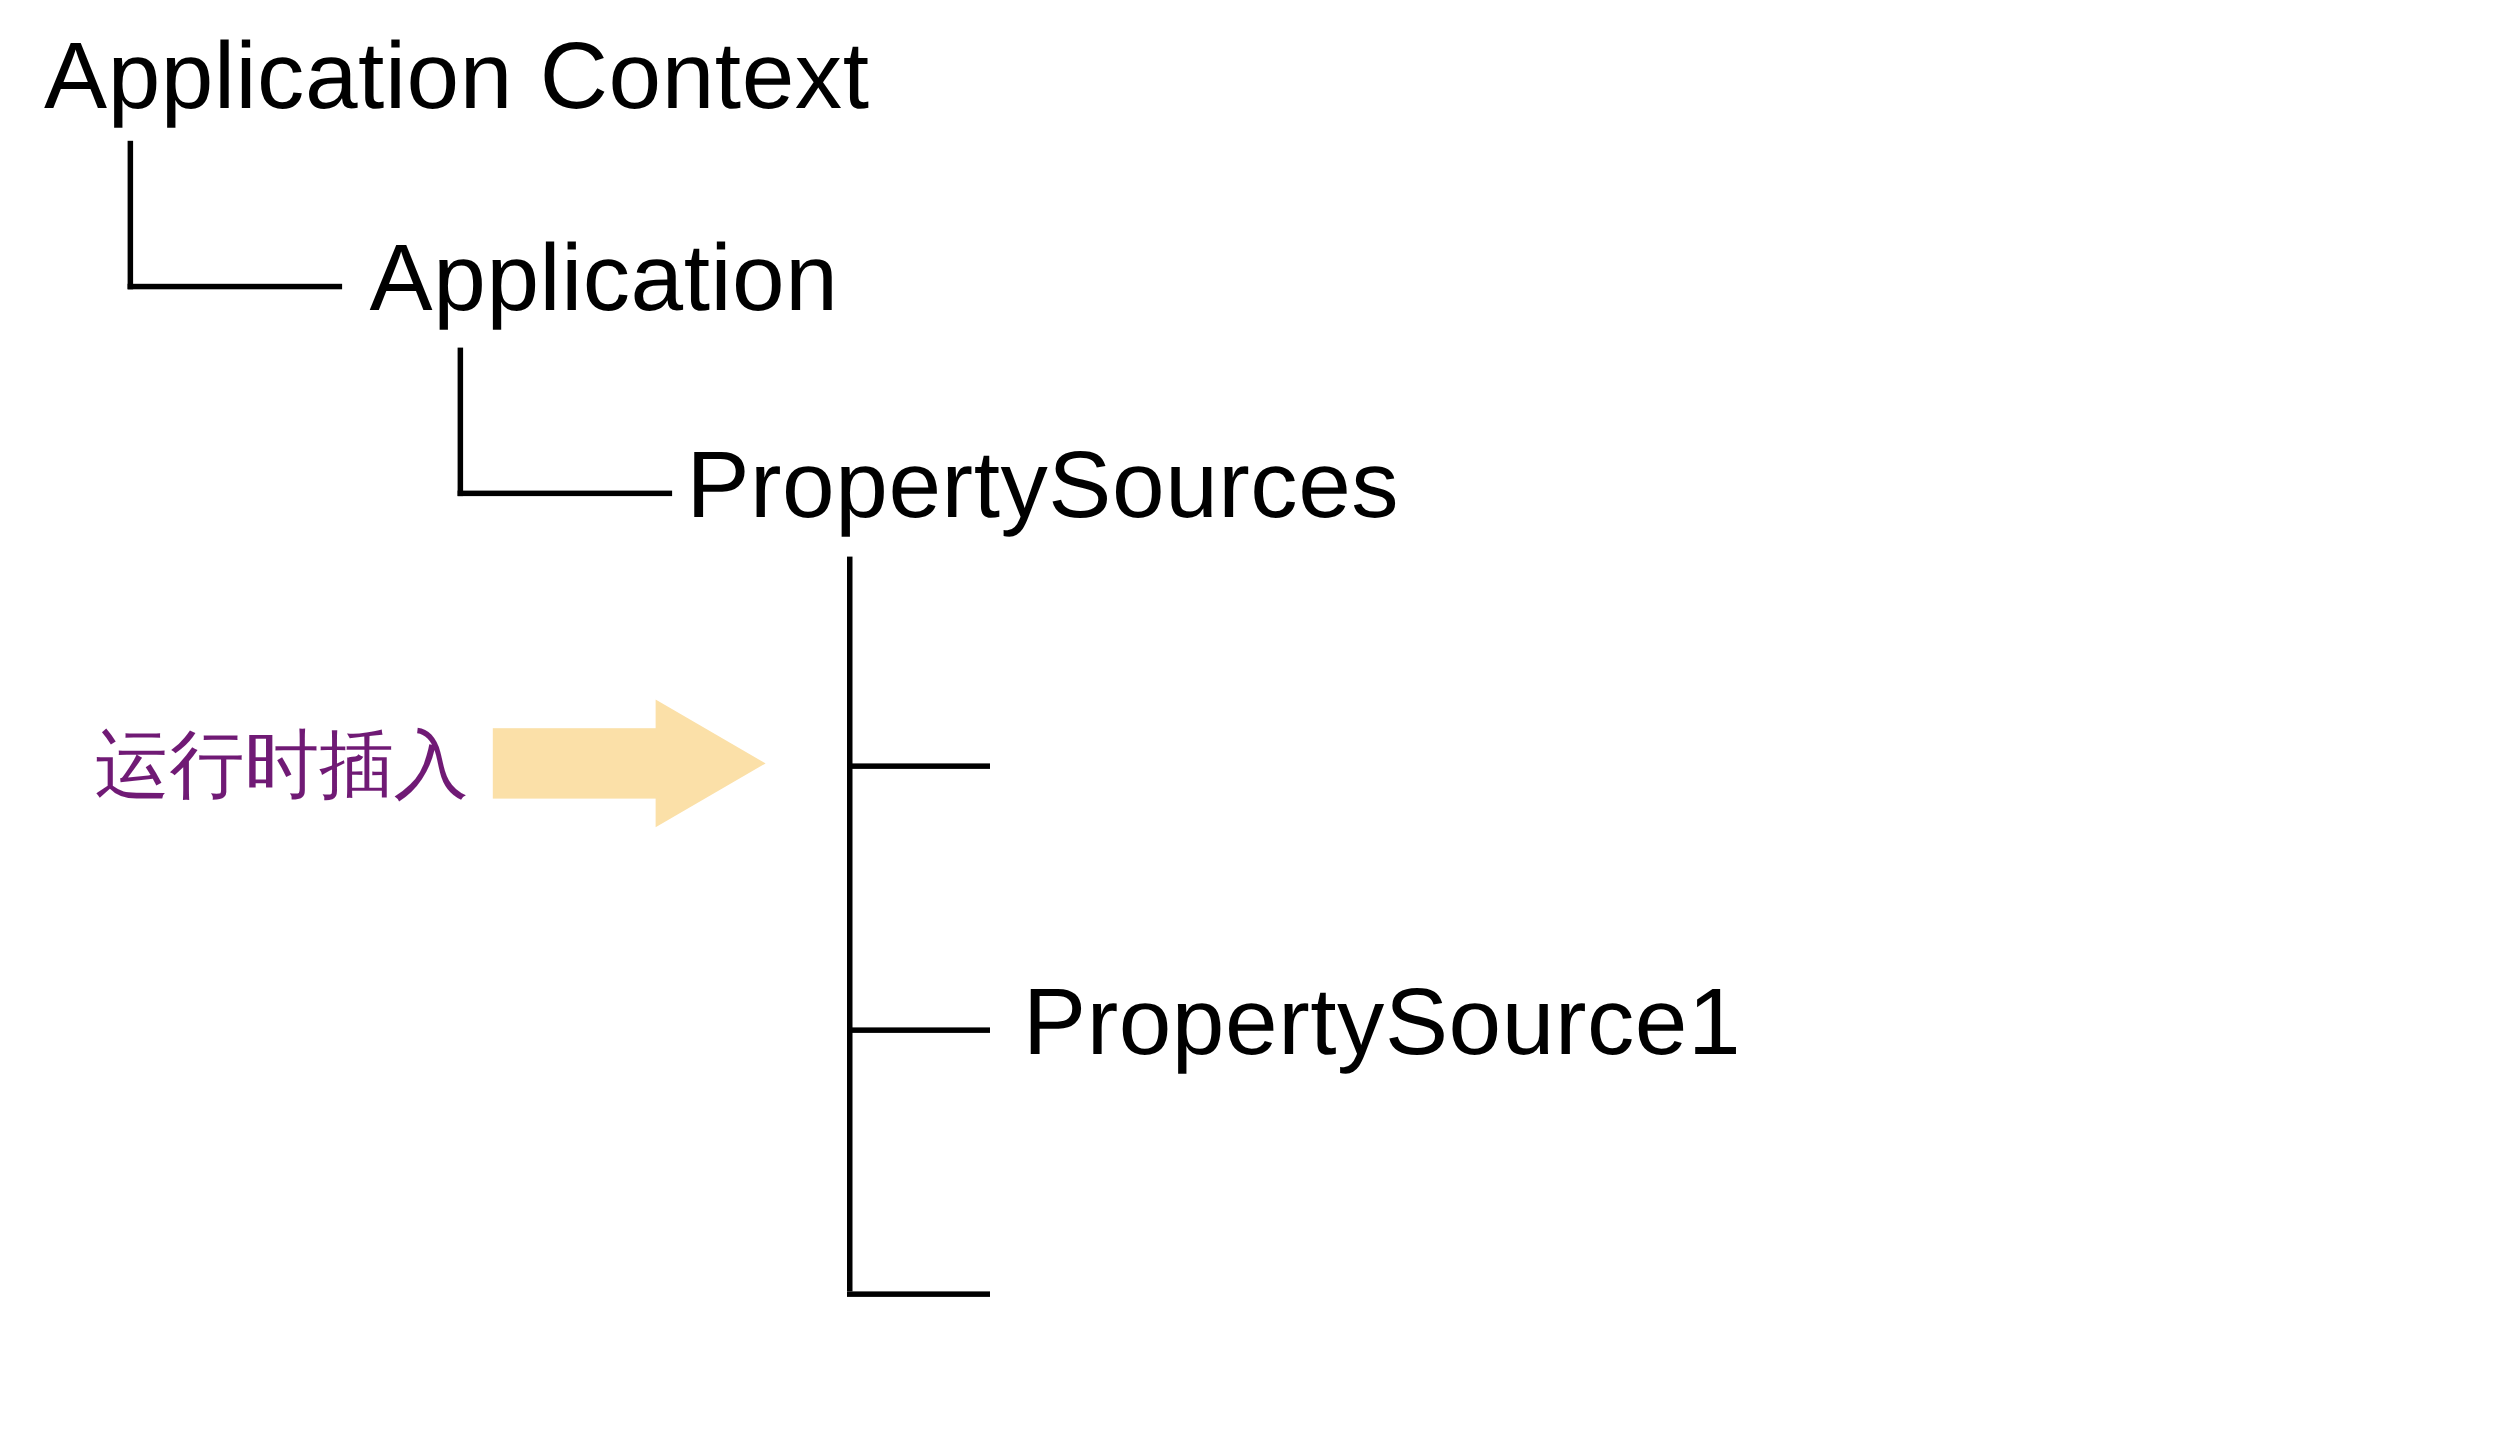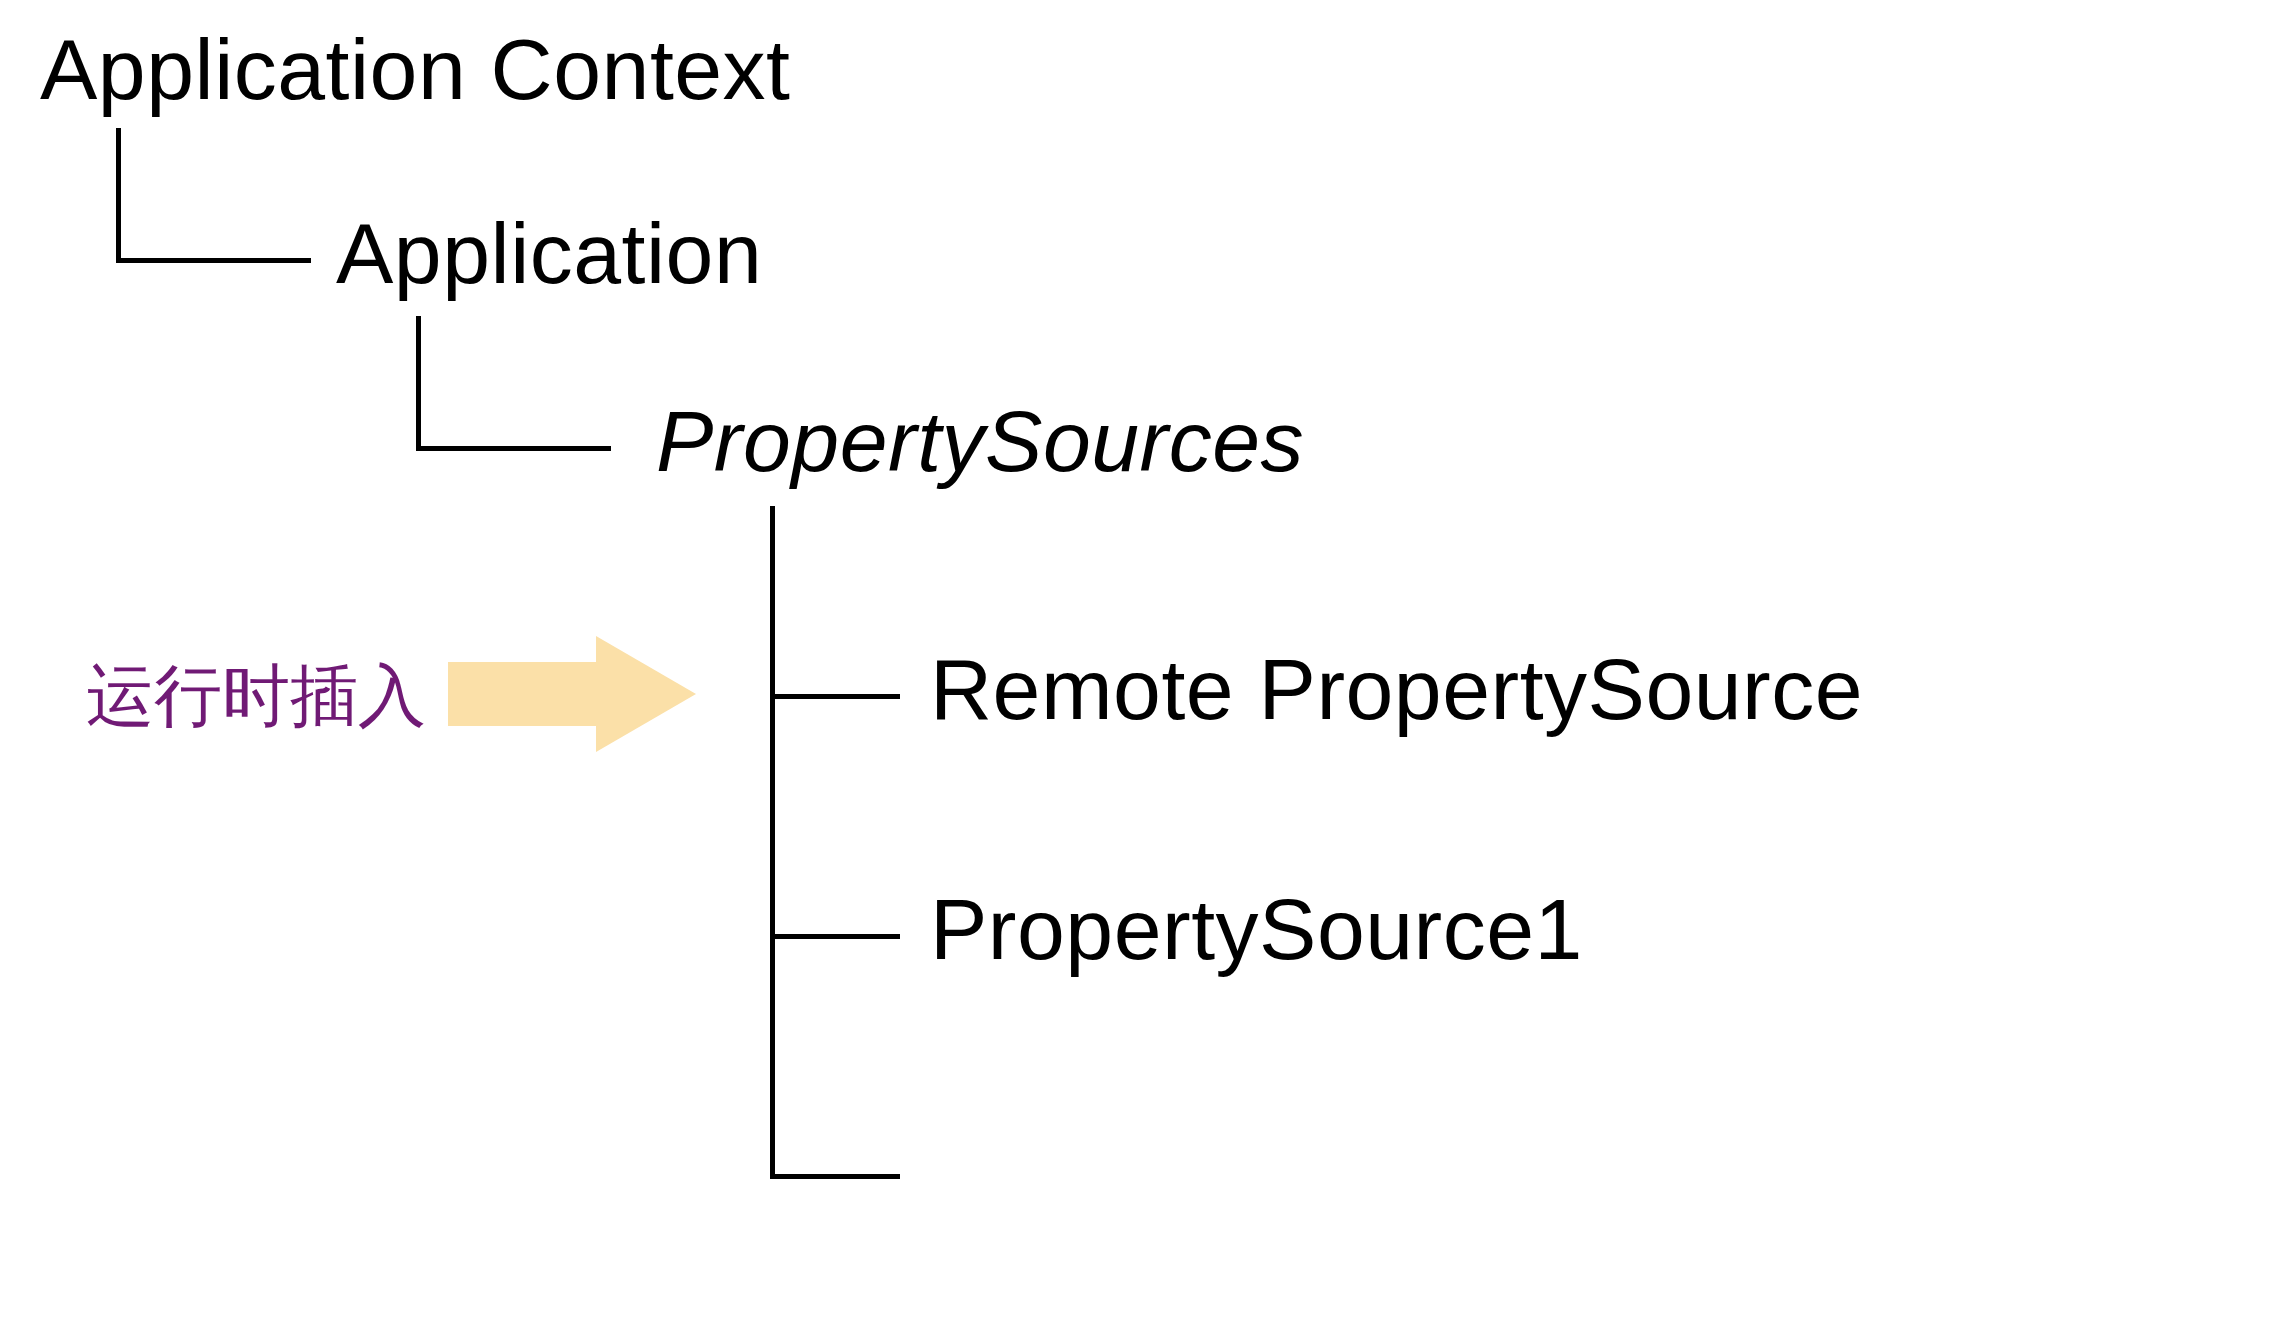--- a/index.html
+++ b/index.html
@@ -66,26 +66,25 @@
 <div class="canvas">
 
   <div class="node" style="left:40px; top:24px;">Application Context</div>
 
   <div class="elbow" style="left:116px; top:128px; width:190px; height:130px;"></div>
 
   <div class="node" style="left:336px; top:208px;">Application</div>
 
   <div class="elbow" style="left:416px; top:316px; width:190px; height:130px;"></div>
 
-  <div class="node" style="left:656px; top:396px;font-style:italic;">PropertySources</div>
+  <div class="node" style="left:624px; top:396px;">PropertySources</div>
 
   <div class="vline" style="left:770px; top:506px; height:668px;"></div>
 
   <div class="hline" style="left:770px; top:694px; width:130px;"></div>
-  <div class="node" style="left:930px; top:644px;">Remote PropertySource</div>
 
   <div class="hline" style="left:770px; top:934px; width:130px;"></div>
   <div class="node" style="left:930px; top:884px;">PropertySource1</div>
 
   <div class="hline" style="left:770px; top:1174px; width:130px;"></div>
 
   <div class="annotation" style="left:86px; top:660px;">运行时插入</div>
 
   <div class="arrow" style="left:448px; top:636px; width:248px; height:116px;">
     <div class="shaft" style="left:0; top:26px; width:150px; height:64px;"></div>

